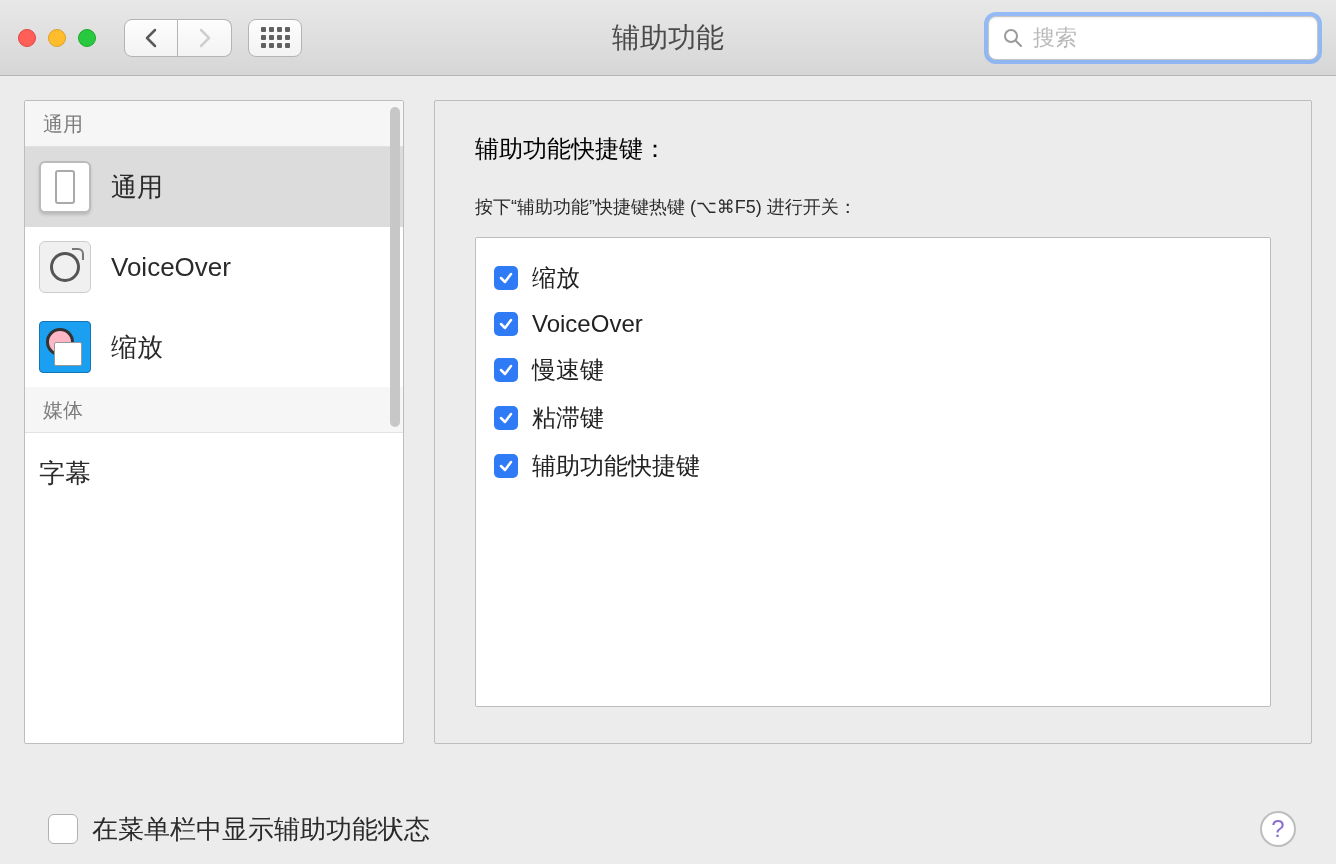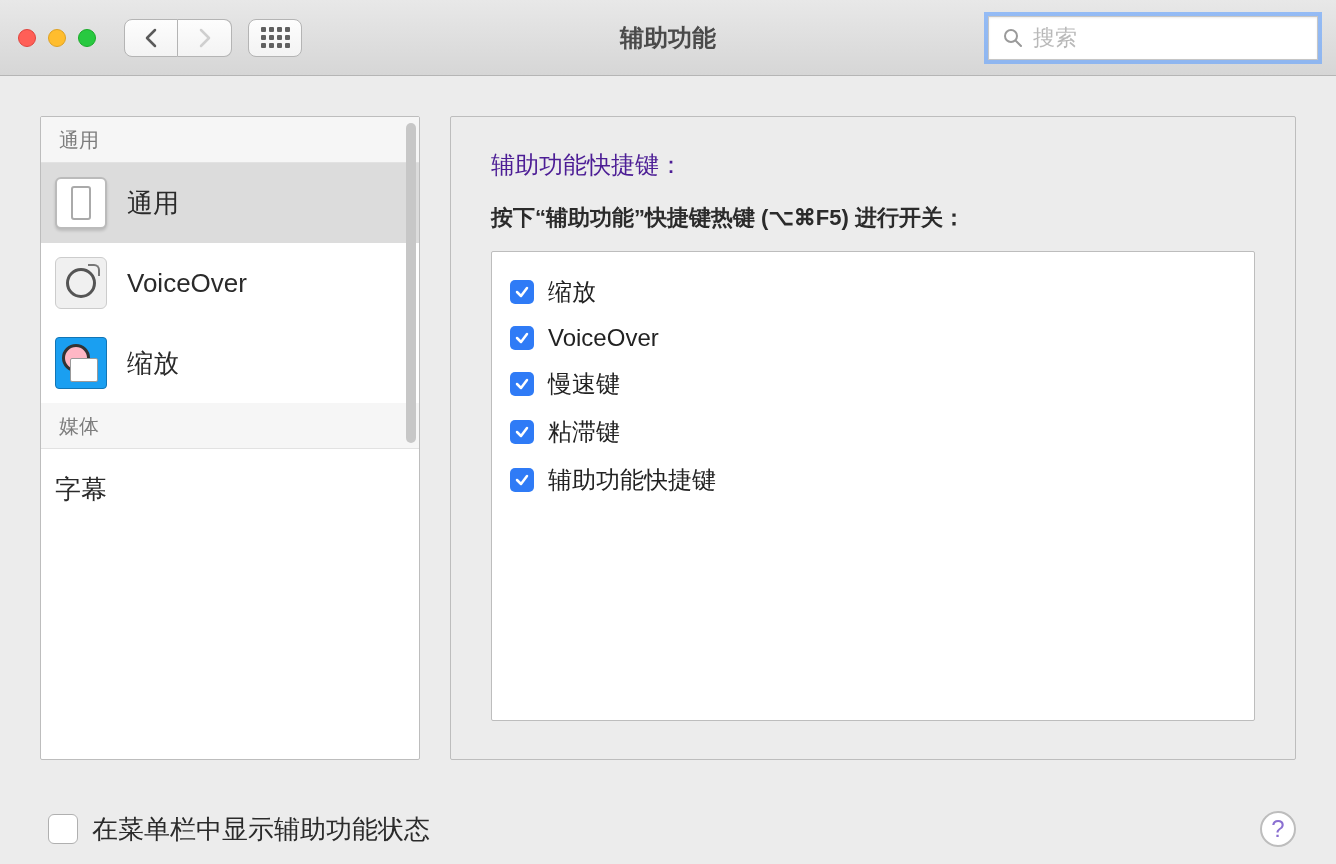--- a/index.html
+++ b/index.html
@@ -37,38 +37,38 @@
 .grid-btn {
   width:54px; height:38px; margin-left:16px;
   background: linear-gradient(#fdfdfd,#f3f3f3);
   border:1px solid #b4b4b4; border-radius:8px;
   display:flex; align-items:center; justify-content:center;
 }
 .dotgrid { display:grid; grid-template-columns:repeat(4,5px); grid-template-rows:repeat(3,5px); gap:3px;}
 .dotgrid span { width:5px; height:5px; background:#606060; border-radius:1px;}
 .win-title {
   position:absolute; left:50%; transform:translateX(-50%);
-  font-size:24px; color:#4a4a4a; font-weight:700;
+  font-size:28px; color:#4a4a4a; font-weight:400;
 }
 .search-wrap { margin-left:auto; }
 .search {
   width:330px; height:44px;
-  border:1px solid #c6c6c6; border-radius:0;
+  border:1px solid #c6c6c6; border-radius:8px;
   background:#fff;
   box-shadow:0 0 0 4px rgba(94,158,255,0.6), inset 0 1px 2px rgba(0,0,0,0.08);
   display:flex; align-items:center; padding:0 14px; gap:10px;
 }
 .search svg { flex:none; }
 .search input {
   border:none; outline:none; font-size:22px; color:#333; width:100%;
   background:transparent;
 }
 .search input::placeholder { color:#b9b9b9; }
 
-.content { display:flex; padding:40px; gap:30px; height:calc(100% - 76px - 70px);}
+.content { display:flex; padding:24px; gap:30px; height:calc(100% - 76px - 70px);}
 .sidebar-wrap {
   width:380px; height:644px;
   border:1px solid #bdbdbd; border-radius:2px;
   background:#fff; position:relative; overflow:hidden;
 }
 .sidebar { width:100%; height:100%; overflow:hidden; }
 .section-hdr {
   font-size:20px; color:#7d7d7d;
   padding:10px 18px 8px; background:#f6f6f6;
   border-bottom:1px solid #e2e2e2;
@@ -90,22 +90,22 @@
   position:absolute; right:3px; top:6px; width:10px; height:320px;
   background:#c7c7c7; border-radius:5px;
 }
 
 .main {
   flex:1;
   border:1px solid #bdbdbd; border-radius:2px;
   background:#ececec; padding:32px 40px;
   height:644px;
 }
-.heading { font-size:24px; color:#4c1d95; margin-bottom:22px; }
-.subtext { font-size:22px; color:#2b2b2b; margin-bottom:18px;font-weight:bold; }
+.heading { font-size:24px; color:#000000; margin-bottom:30px; }
+.subtext { font-size:18px; color:#2b2b2b; margin-bottom:18px; }
 .list-box {
   background:#fff; border:1px solid #bdbdbd; border-radius:2px;
   height:470px; padding:16px 18px;
 }
 .chk-row { display:flex; align-items:center; gap:14px; padding:8px 0; }
 .chk {
   width:24px; height:24px; border-radius:5px;
   background:#2f7bf6; display:flex; align-items:center; justify-content:center;
   flex:none;
 }

